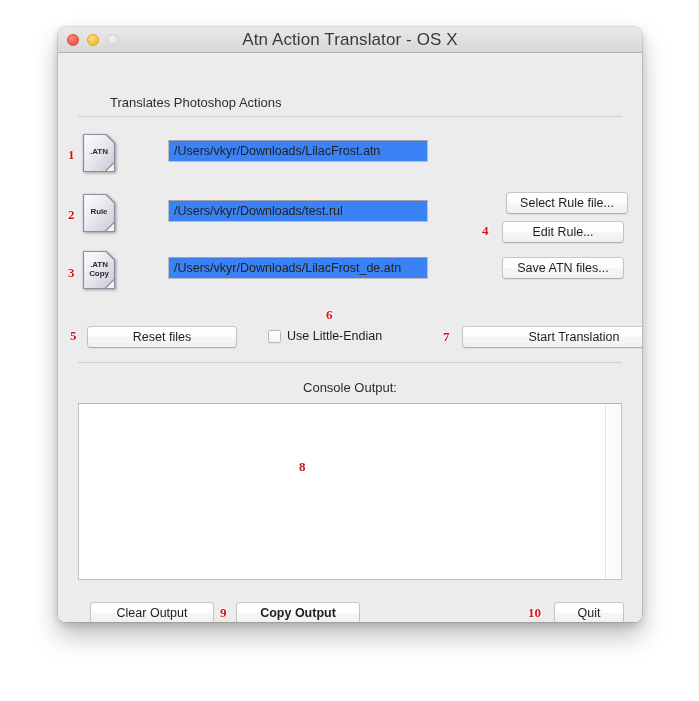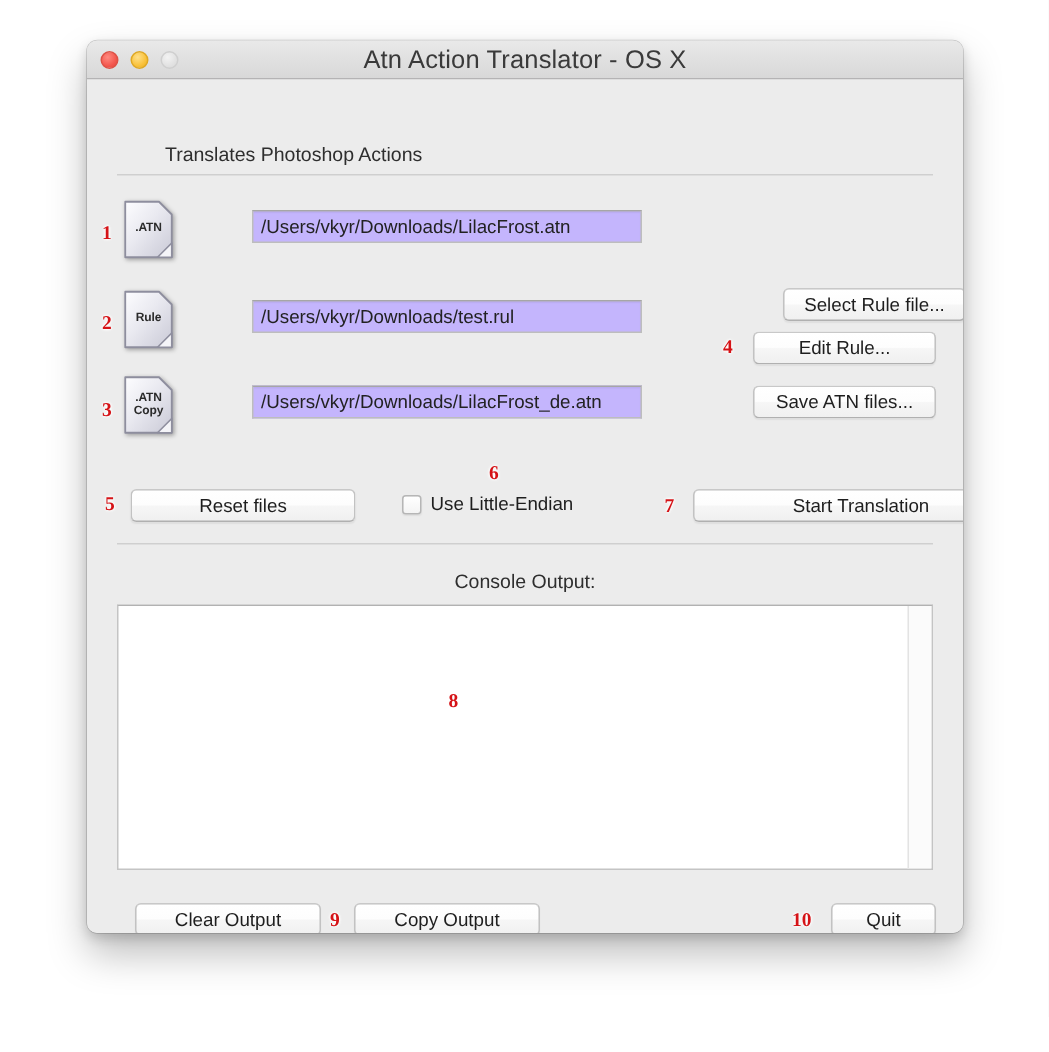--- a/index.html
+++ b/index.html
@@ -151,21 +151,21 @@
     letter-spacing: -0.1px;
     padding-bottom: 3px;
     box-sizing: border-box;
     text-align: center;
   }
 
   
   .textfield {
     position: absolute;
     height: 22px;
-    background: #c4b5fd;
+    background: #3b82f6;
     border: 1px solid #bdbdbd;
     border-top-color: #a6a6a6;
     box-sizing: border-box;
     display: flex;
     align-items: center;
     padding: 0 5px;
     font-size: 12.5px;
     color: #222;
     box-shadow: inset 0 1px 1px rgba(0,0,0,0.055);
     white-space: nowrap;
@@ -302,21 +302,21 @@
           <path d="M1.5 1.5 H24 L32.5 10 V38.5 H1.5 Z" fill="url(#g2)" stroke="#8e8e9e" stroke-width="1.2" stroke-linejoin="round"></path>
           <path d="M32.5 29 L23 38.5 H32.5 Z" fill="#f4f4f8" stroke="#8e8e9e" stroke-width="1.1" stroke-linejoin="round"></path>
         </svg>
         <div class="doc-label">
           <span>Rule</span>
         </div>
       </div>
 
       <div class="textfield" style="left:110px; top:17px; width:260px;">/Users/vkyr/Downloads/test.rul</div>
 
-      <div class="btn" style="left:464px; top:9px; width:122px;">Select Rule file...</div>
+      <div class="btn" style="left:448px; top:9px; width:122px;">Select Rule file...</div>
 
       <span class="anno" style="left:424px; top:41px;">4</span>
       <div class="btn" style="left:444px; top:38px; width:122px;">Edit Rule...</div>
     </div>
 
     <div class="row row-copy">
       <span class="anno" style="left:10px; top:18px;">3</span>
 
       <div class="doc-icon" style="left:24px; top:2px;">
         <svg width="34" height="40" viewBox="0 0 34 40">
@@ -364,21 +364,21 @@
       <span></span>
     </div>
 
     <span class="anno" style="left:241px; top:407px;">8</span>
 
     <div class="row" style="top:540px;">
       <div class="btn" style="left:32px; top:9px; width:124px;">Clear Output</div>
 
       <span class="anno" style="left:162px; top:13px;">9</span>
 
-      <div class="btn" style="left:178px; top:9px; width:124px;">Copy Output</div>
+      <div class="btn" style="left:178px; top:9px; width:124px;font-weight:bold;">Copy Output</div>
 
       <span class="anno" style="left:470px; top:13px;">10</span>
 
       <div class="btn" style="left:496px; top:9px; width:70px;">Quit</div>
     </div>
 
   </div>
 </div>
 
 </body></html>

